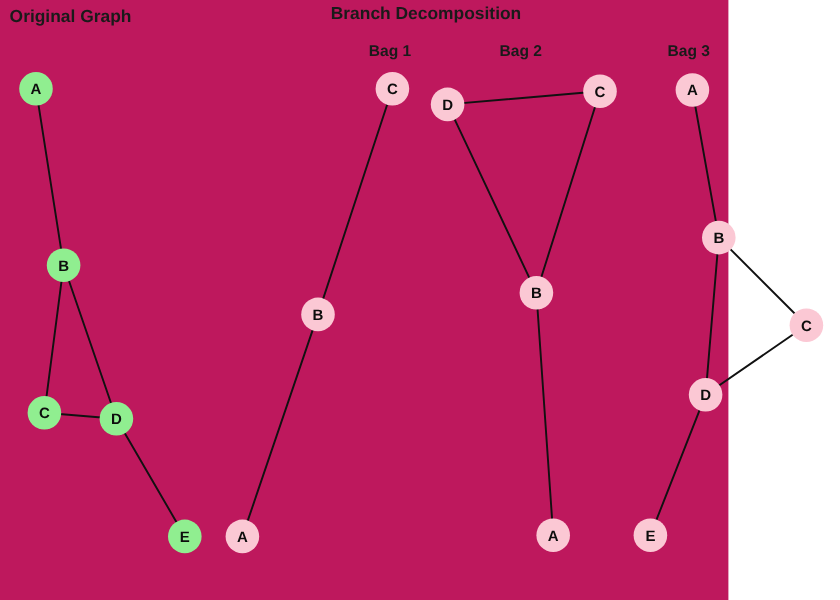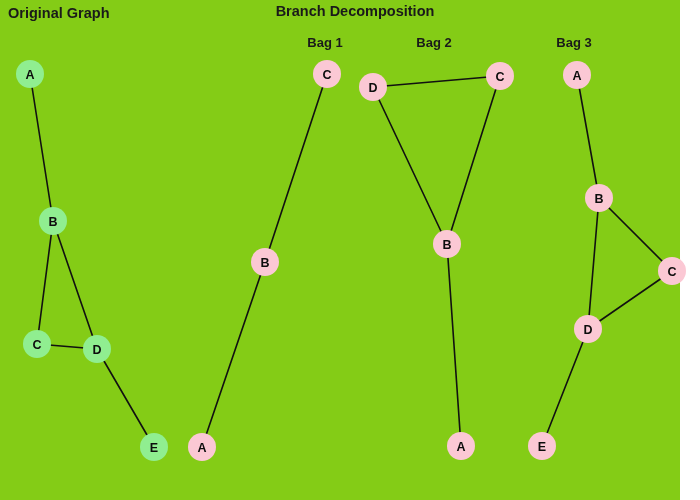--- a/index.html
+++ b/index.html
@@ -8,23 +8,23 @@
     background: #ffffff;
   }
   body {
     width: 700px;
     height: 500px;
     overflow: hidden;
     font-family: "Liberation Sans", sans-serif;
   }
   #canvas {
     position: relative;
-    width: 680px;
+    width: 607px;
     height: 500px;
-    background: #84cc16;
+    background: #be185d;
   }
   svg.graph-layer {
     position: absolute;
     left: 0;
     top: 0;
     width: 700px;
     height: 500px;
   }
   .panel-title {
     font-family: "Liberation Sans", sans-serif;

